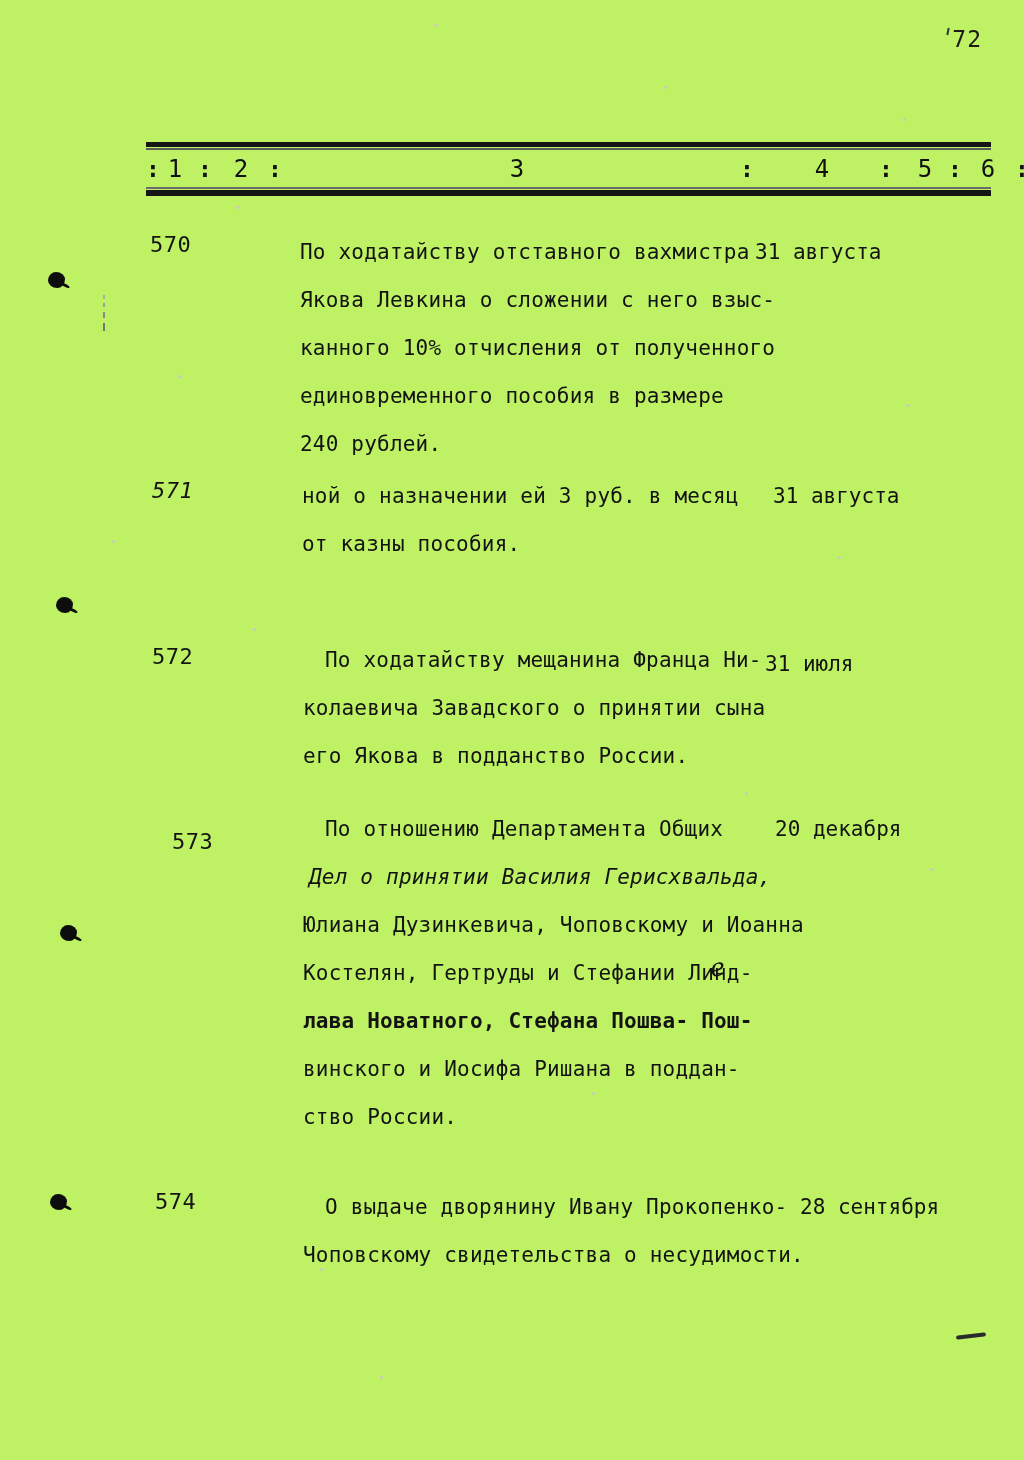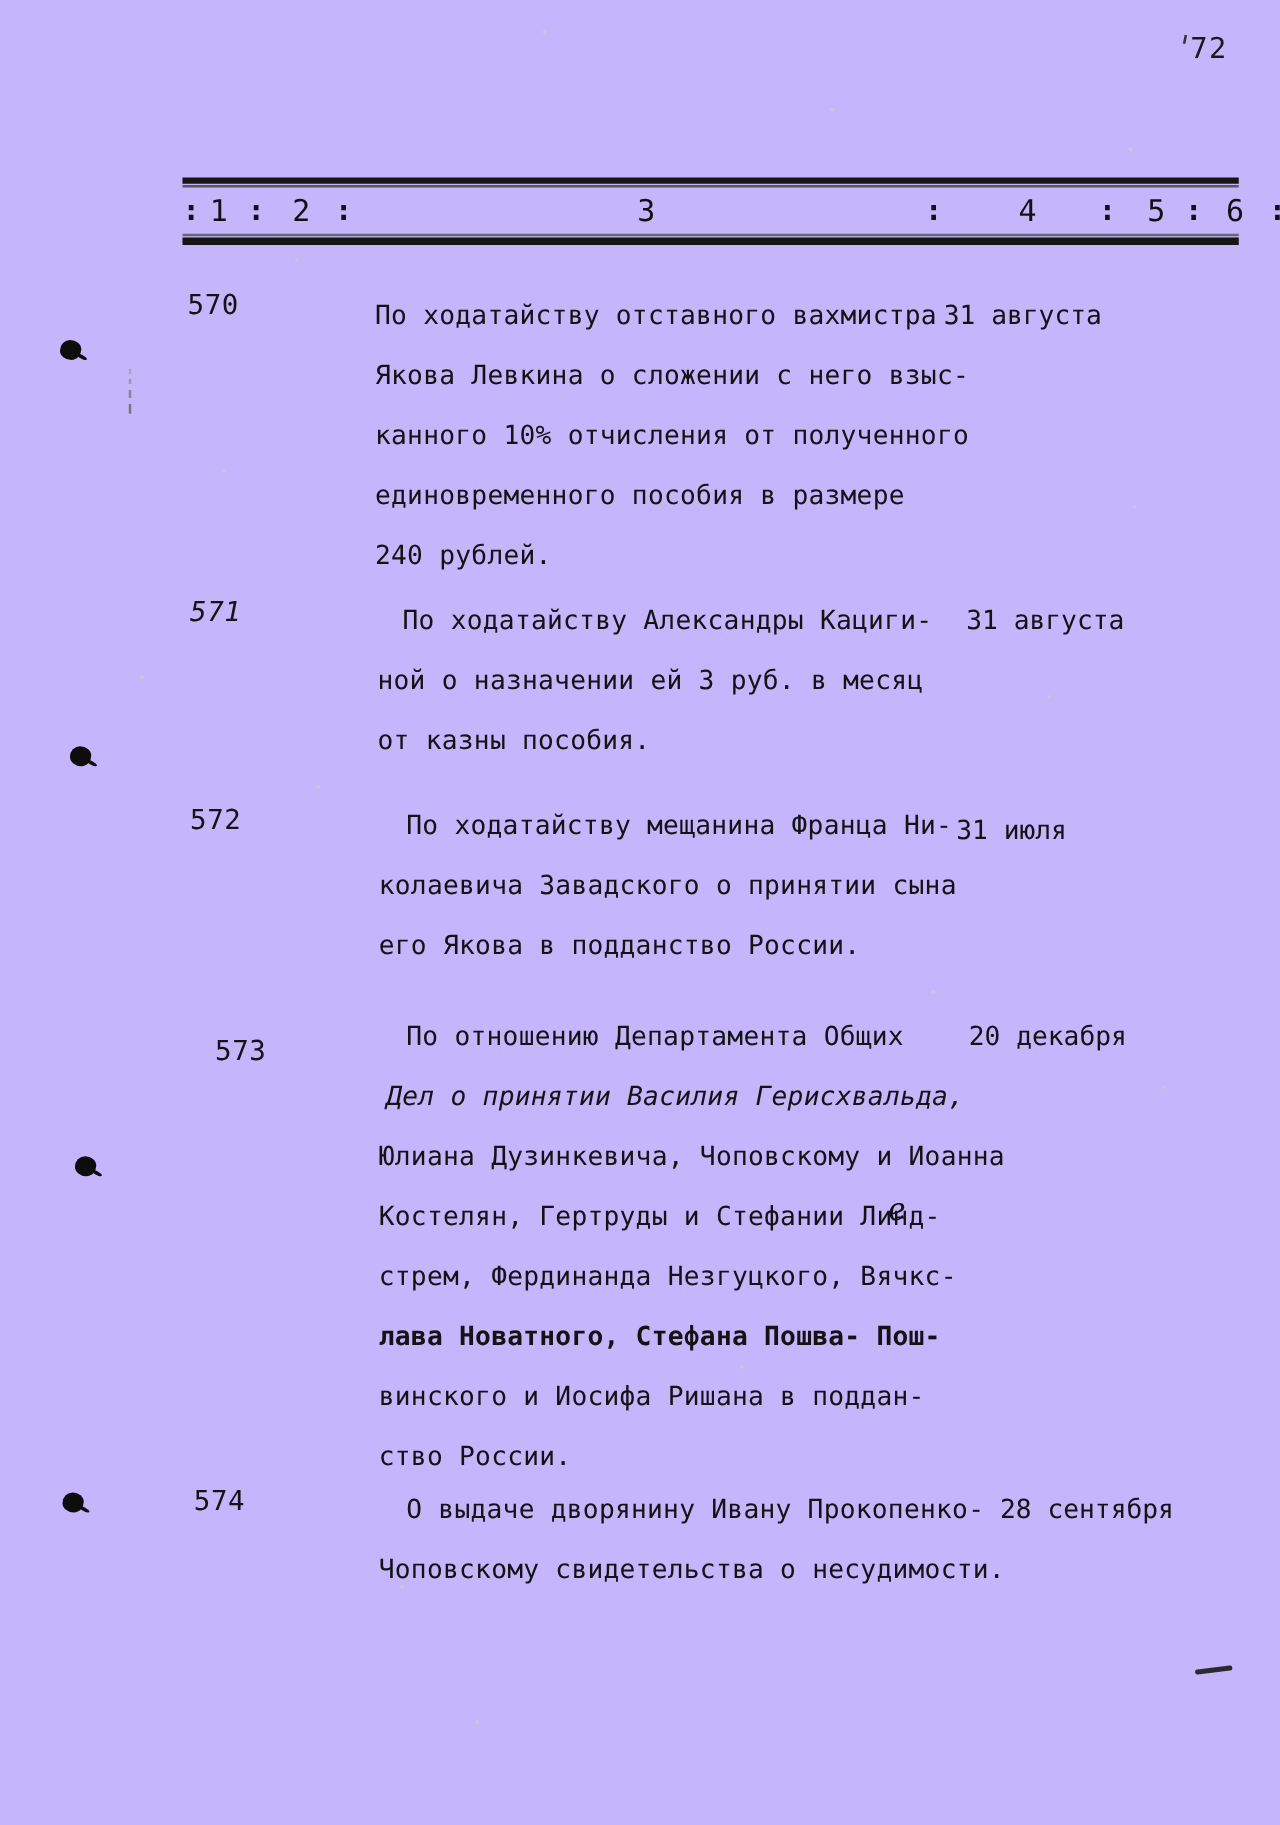--- a/index.html
+++ b/index.html
@@ -13,21 +13,21 @@
     height: 1460px;
     position: relative;
     overflow: hidden;
     font-family: "DejaVu Sans Mono", "Liberation Mono", monospace;
     color: #111111;
   }
 
   .page {
     position: absolute;
     inset: 0;
-    background: #c4b5fd;
+    background: #bef264;
   }
 
   
   .folio {
     position: absolute;
     top: 26px;
     right: 42px;
     font-size: 23px;
     letter-spacing: 1px;
     color: #1a1a1a;
@@ -207,21 +207,20 @@
       <div class="line">канного 10% отчисления от полученного</div>
       <div class="line">единовременного пособия в размере</div>
       <div class="line">240 рублей.</div>
     </div>
     <div class="entry-date" style="left:755px;top:0px;">31 августа</div>
   </div>
 
   <div class="entry" style="left:0;top:472px;">
     <div class="entry-num" style="left:152px;top:6px;font-style:italic;">571</div>
     <div class="entry-body" style="left:322px;">
-      <div class="line">По ходатайству Александры Кациги-</div>
       <div class="line" style="margin-left:-20px;">ной о назначении ей 3 руб. в месяц</div>
       <div class="line" style="margin-left:-20px;">от казны пособия.</div>
     </div>
     <div class="entry-date" style="left:773px;top:0px;">31 августа</div>
   </div>
 
   <div class="entry" style="left:0;top:636px;">
     <div class="entry-num" style="left:152px;top:8px;">572</div>
     <div class="entry-body" style="left:325px;">
       <div class="line">По ходатайству мещанина Франца Ни-</div>
@@ -231,21 +230,20 @@
     <div class="entry-date" style="left:765px;top:4px;">31 июля</div>
   </div>
 
   <div class="entry" style="left:0;top:805px;">
     <div class="entry-num" style="left:172px;top:24px;">573</div>
     <div class="entry-body" style="left:325px;">
       <div class="line">По отношению Департамента Общих</div>
       <div class="line" style="margin-left:-16px;font-style:italic;">Дел о принятии Василия Герисхвальда,</div>
       <div class="line" style="margin-left:-22px;">Юлиана Дузинкевича, Чоповскому и Иоанна</div>
       <div class="line" style="margin-left:-22px;">Костелян, Гертруды и Стефании Линд-</div>
-      <div class="line" style="margin-left:-22px;">стрем, Фердинанда Незгуцкого, Вячкс-</div>
       <div class="line" style="margin-left:-22px;font-weight:bold;">лава Новатного, Стефана Пошва- Пош-</div>
       <div class="line" style="margin-left:-22px;">винского и Иосифа Ришана в поддан-</div>
       <div class="line" style="margin-left:-22px;">ство России.</div>
     </div>
     <div class="entry-date" style="left:775px;top:0px;">20 декабря</div>
     <div class="handwritten" style="left:710px;top:148px;">е</div>
   </div>
 
   <div class="entry" style="left:0;top:1183px;">
     <div class="entry-num" style="left:155px;top:6px;">574</div>

